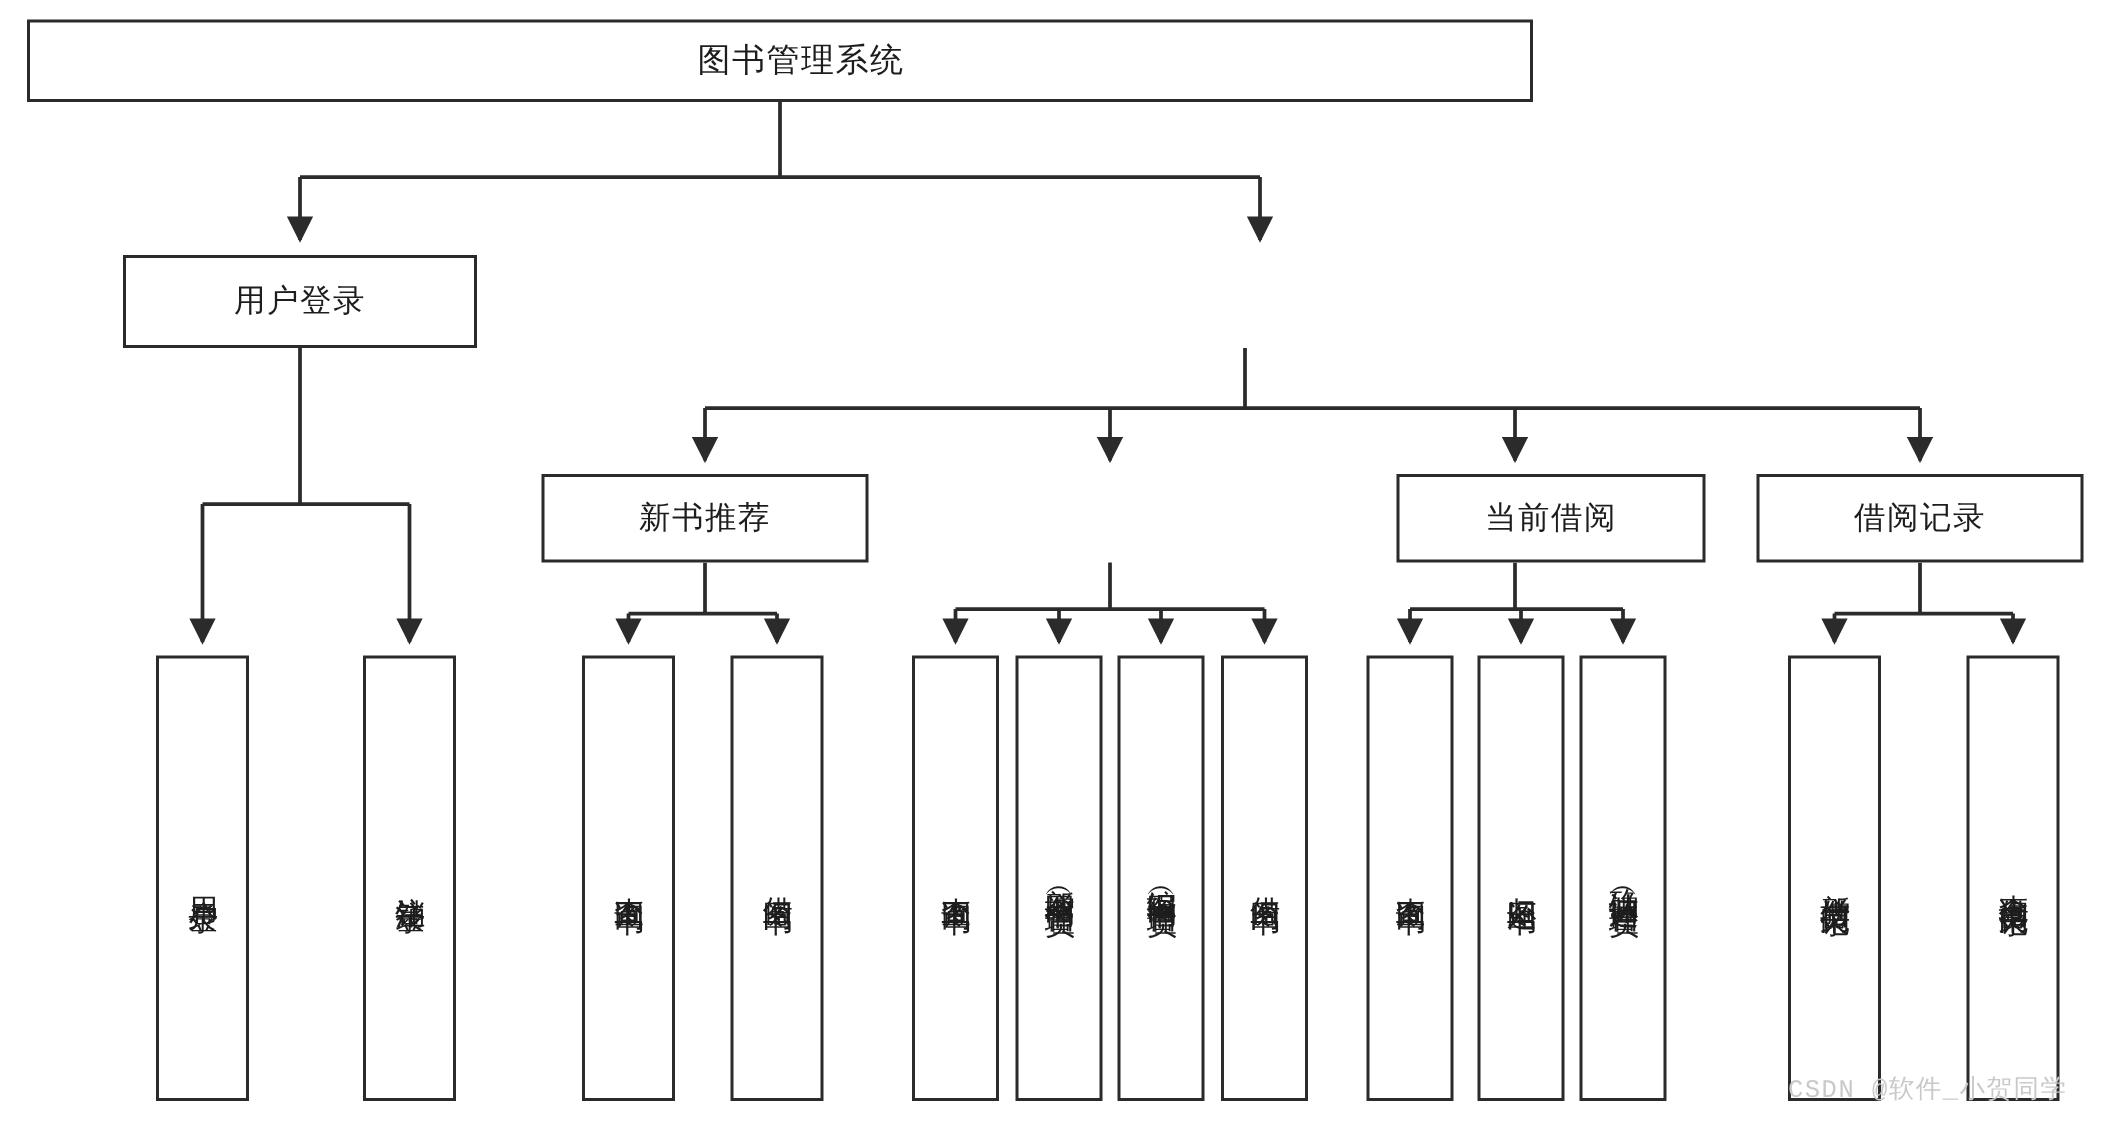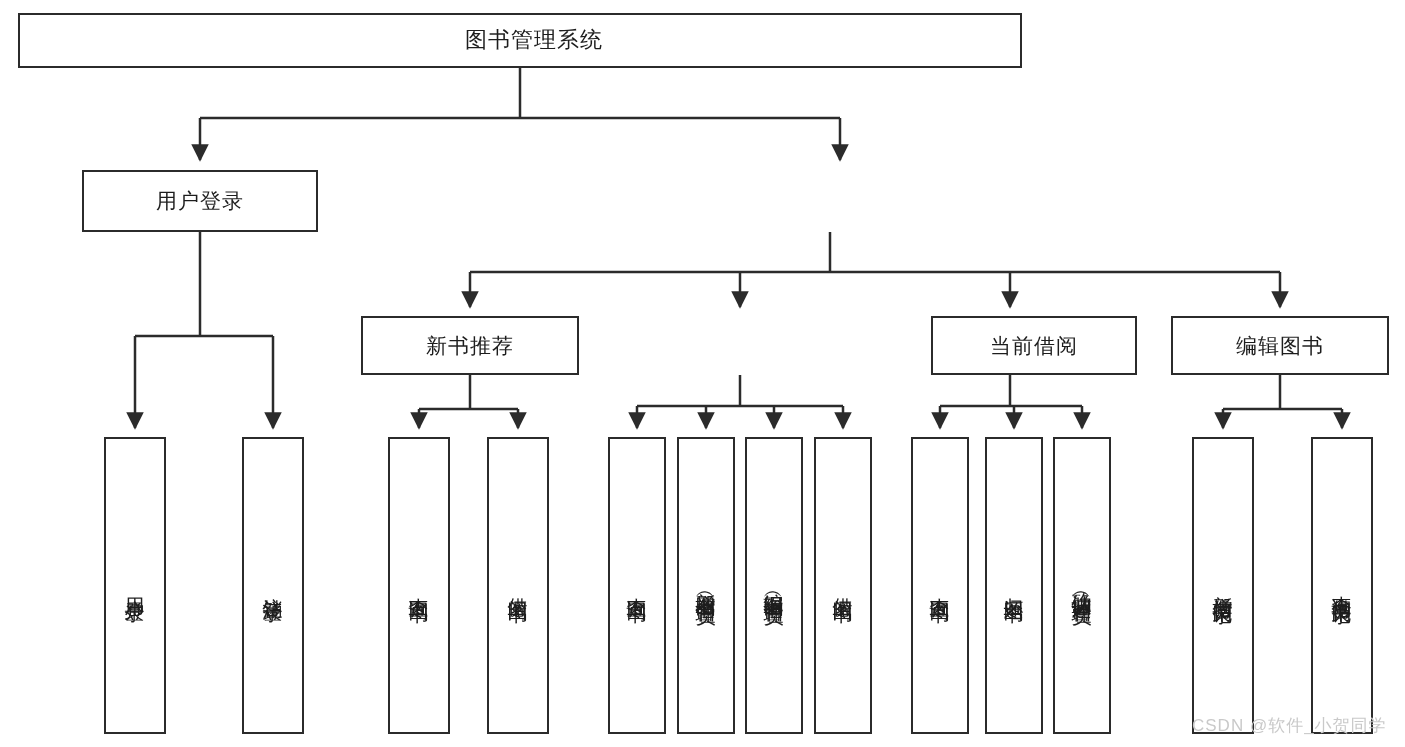--- a/index.html
+++ b/index.html
@@ -58,20 +58,21 @@
     line-height: 1;
     letter-spacing: 2px;
   }
   .watermark {
     position: absolute;
     font-size: 17px;
     color: #c9c9c9;
     letter-spacing: 1px;
     white-space: nowrap;
     user-select: none;
+    font-family: Liberation Mono, monospace;
   }
 </style>
 </head>
 <body>
 
 <div id="canvas">
 
   <svg id="edges" viewBox="0 0 1405 747" xmlns="http://www.w3.org/2000/svg">
     <defs>
       <marker id="arrow" viewBox="0 0 10 10" refX="9" refY="5" markerWidth="7" markerHeight="7" orient="auto-start-reverse">
@@ -130,21 +131,21 @@
     <span>用户登录</span>
   </div>
 
   <div class="node horiz" style="left:361px; top:316px; width:218px; height:59px;">
     <span>新书推荐</span>
   </div>
   <div class="node horiz" style="left:931px; top:316px; width:206px; height:59px;">
     <span>当前借阅</span>
   </div>
   <div class="node horiz" style="left:1171px; top:316px; width:218px; height:59px;">
-    <span>编辑图书</span>
+    <span>借阅记录</span>
   </div>
 
   <div class="node vert" style="left:104px; top:437px; width:62px; height:297px;">
     <span class="vlabel">用户登录</span>
   </div>
   <div class="node vert" style="left:242px; top:437px; width:62px; height:297px;">
     <span class="vlabel">注销登录</span>
   </div>
   <div class="node vert" style="left:388px; top:437px; width:62px; height:297px;">
     <span class="vlabel">查询图书</span>

